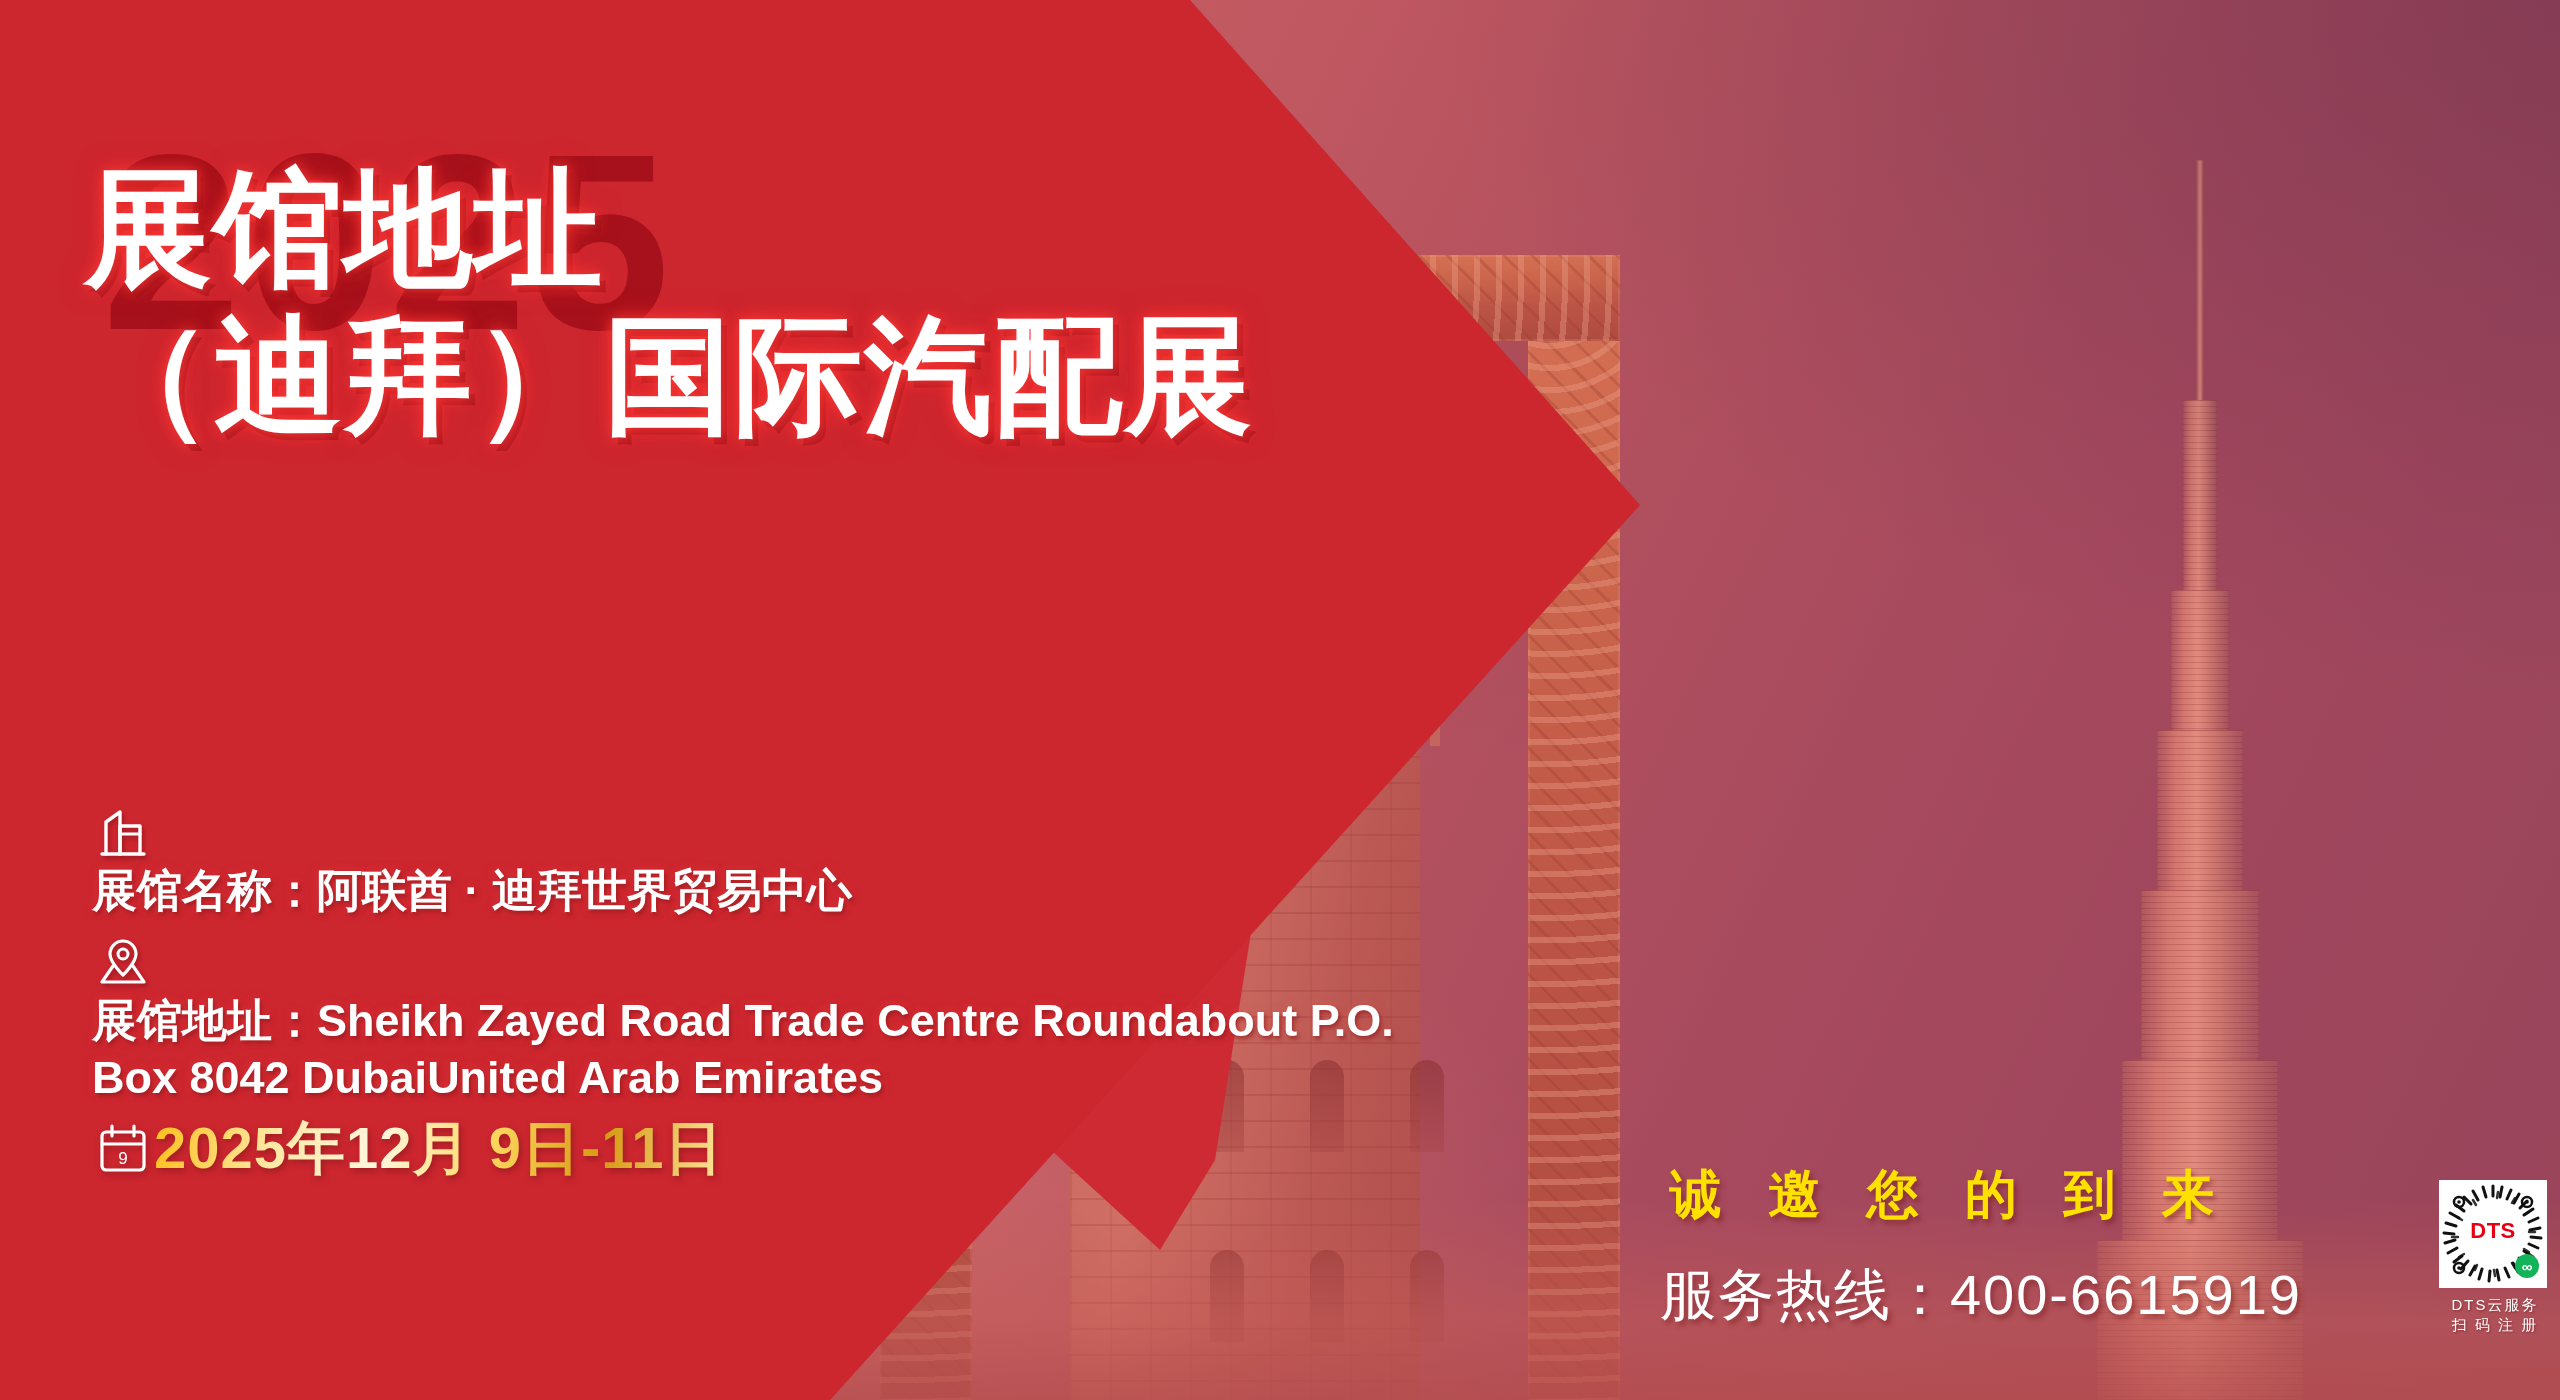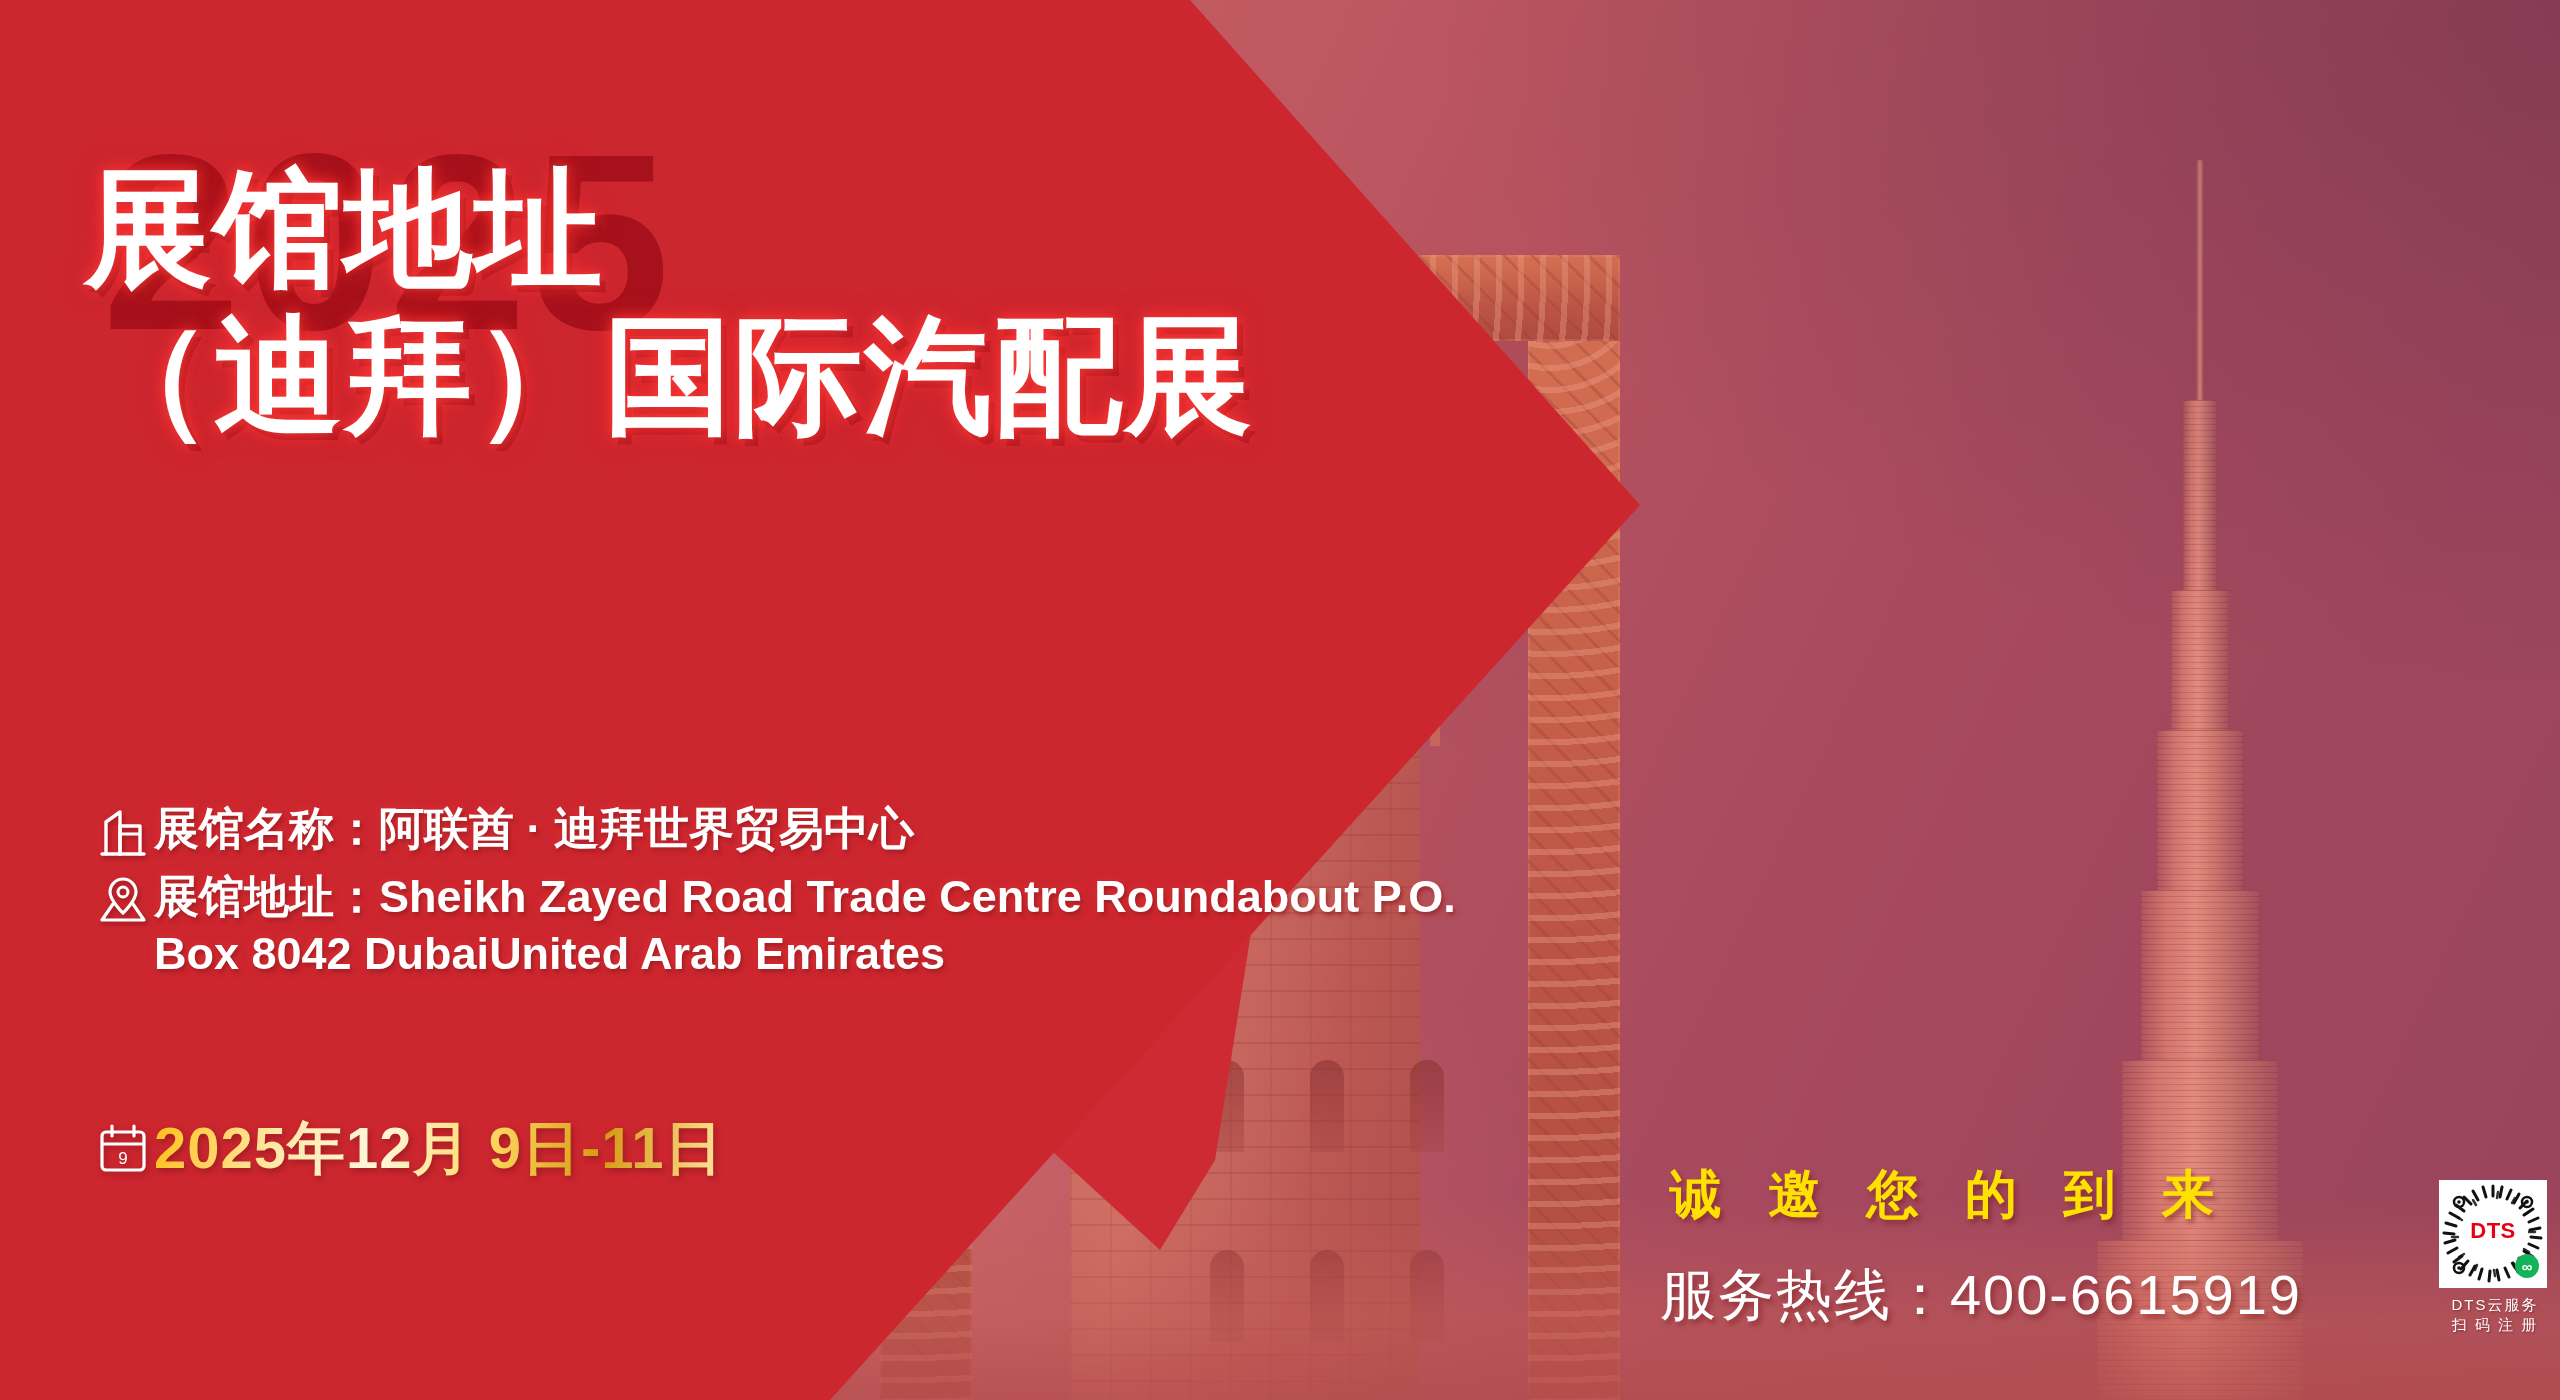--- a/index.html
+++ b/index.html
@@ -153,21 +153,21 @@
       0 0 14px rgba(255,60,55,.95),
       0 0 26px rgba(255,40,40,.55),
       6px 7px 0 rgba(140,12,20,.45);
     white-space:nowrap;
   }
   .title-l1{display:block;}
   .title-l2{display:block;font-family:Liberation Serif, serif;}
 
   
   .info{position:absolute;left:78px;top:800px;color:#fff;}
-  .info-row{display:flex;align-items:flex-start;margin-bottom:10px;}
+  .info-row{display:flex;align-items:flex-start;margin-bottom:10px;flex-direction:column;}
   .info-ico{width:62px;flex:0 0 62px;display:flex;align-items:flex-start;justify-content:center;padding-top:6px;}
   .info-ico svg{filter:drop-shadow(2px 3px 2px rgba(120,15,20,.55));}
   .info-txt{
     font-size:45px;font-weight:700;line-height:1.28;
     text-shadow:2px 3px 4px rgba(130,20,25,.6), 0 0 10px rgba(255,80,70,.35);
     max-width:1760px;
   }
   .info-txt .l2{display:block;}
 
   

